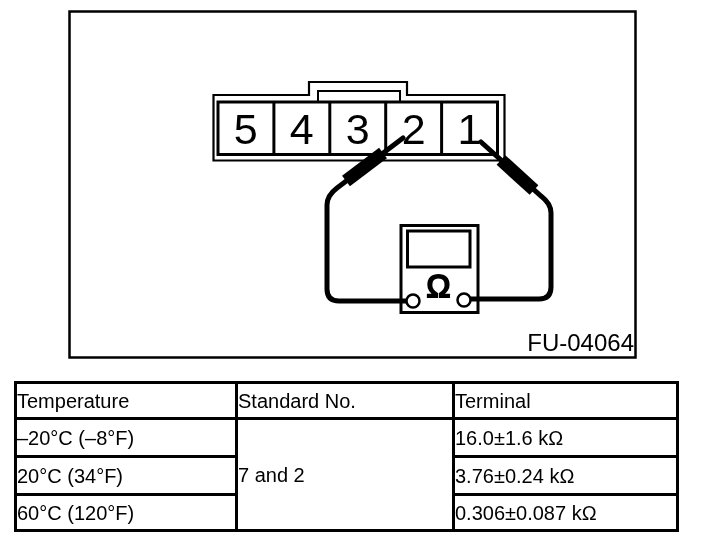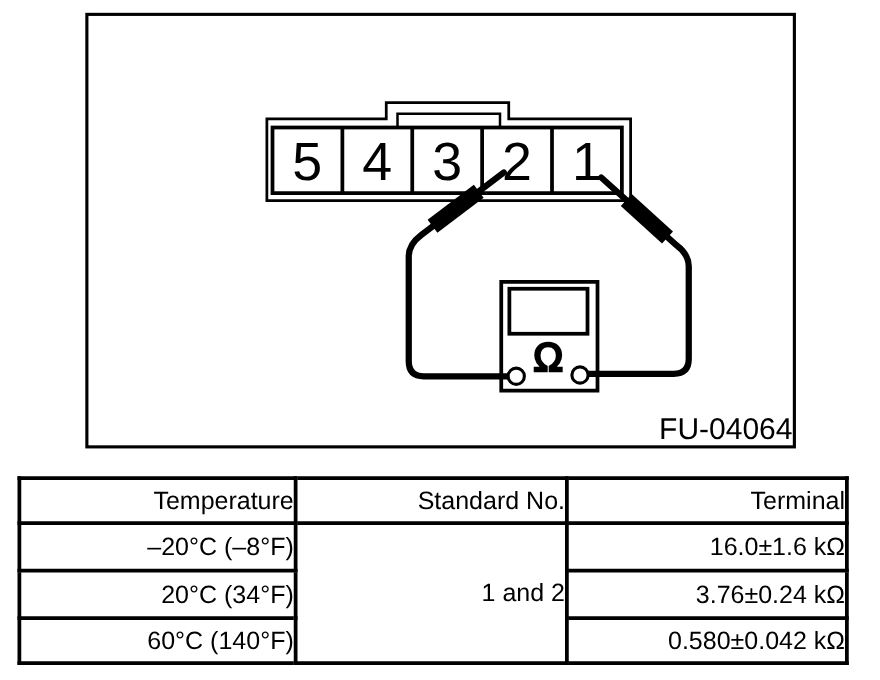--- a/index.html
+++ b/index.html
@@ -27,21 +27,21 @@
     width: 662px;
     border-collapse: collapse;
     table-layout: fixed;
     background: #ffffff;
   }
   .spec-table th, .spec-table td {
     border: 3px solid #000000;
     font-size: 20px;
     font-weight: 400;
     color: #000000;
-    text-align: right;
+    text-align: left;
     vertical-align: middle;
     padding: 0;
     line-height: 1.1;
     font-family: "Liberation Sans", sans-serif;
   }
   .spec-table thead tr { height: 36px; }
   .spec-table tbody tr { height: 38px; }
   .spec-table tbody tr:last-child { height: 36px; }
   svg text {
     font-family: "Liberation Sans", sans-serif;
@@ -98,27 +98,27 @@
     <thead>
       <tr>
         <th>Temperature</th>
         <th>Standard No.</th>
         <th>Terminal</th>
       </tr>
     </thead>
     <tbody>
       <tr>
         <td>–20°C (–8°F)</td>
-        <td rowspan="3">1 and 2</td>
+        <td rowspan="3">7 and 2</td>
         <td>16.0±1.6 kΩ</td>
       </tr>
       <tr>
         <td>20°C (34°F)</td>
         <td>3.76±0.24 kΩ</td>
       </tr>
       <tr>
-        <td>60°C (140°F)</td>
-        <td>0.580±0.042 kΩ</td>
+        <td>60°C (120°F)</td>
+        <td>0.306±0.087 kΩ</td>
       </tr>
     </tbody>
   </table>
 
 </div>
 
 </body></html>

